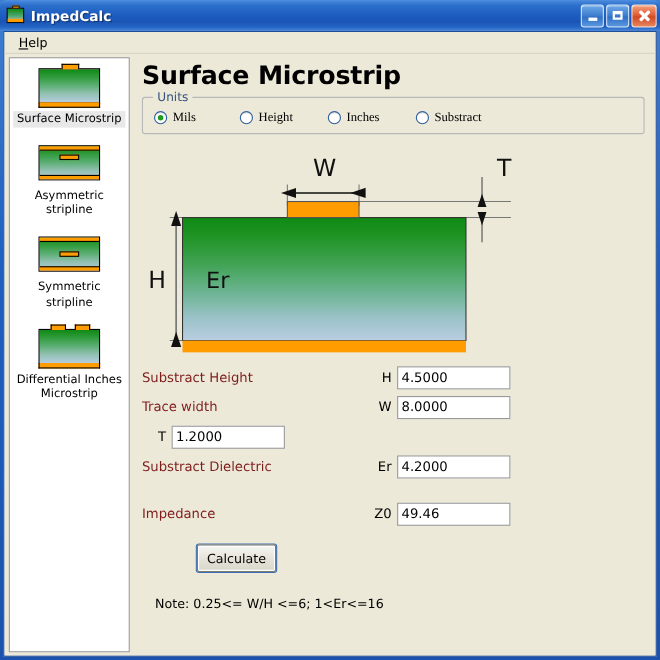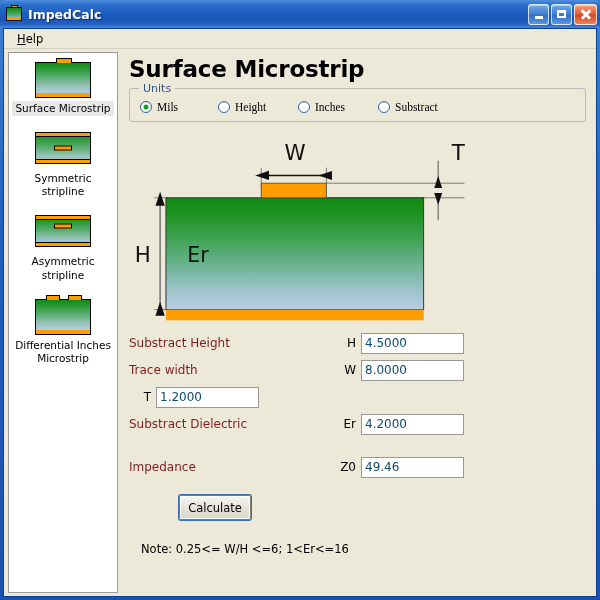--- a/index.html
+++ b/index.html
@@ -210,21 +210,21 @@
   .fields { margin: 4px 6px 0 6px; }
   .frow {
     display: flex; align-items: center;
     height: 26px; margin-bottom: 1px;
   }
   .fname { font-size: 12px; color: #7f1d1d; width: 205px; }
   .fsym  { font-size: 12px; color: #000; width: 22px; text-align: right; margin-right: 5px; }
   .fval {
     width: 103px; height: 21px;
     background: #fff; border: 1px solid #999;
-    font-size: 12px; color: #0c4a6e;
+    font-size: 12px; color: #000000;
     display: flex; align-items: center;
     padding-left: 3px;
   }
   .spacer { height: 16px; }
 
   .btn-wrap { margin: 14px 6px 0 56px; }
   .calc-btn {
     width: 72px; height: 25px;
     background: linear-gradient(to bottom, #f6f6f3 0%, #e6e4da 50%, #d9d6c9 100%);
     border: 1px solid #7a7a6e;
@@ -285,36 +285,36 @@
               <div class="t-ground-bot"></div>
             </div>
           </div>
           <div class="side-label">Surface Microstrip</div>
         </div>
 
         <div class="side-item">
           <div class="thumb">
             <div class="t-body">
               <div class="t-plane-top"></div>
-              <div class="t-trace-mid"></div>
+              <div class="t-trace-mid asym"></div>
               <div class="t-plane-bot"></div>
             </div>
           </div>
-          <div class="side-label">Symmetric stripline</div>
+          <div class="side-label">Asymmetric stripline</div>
         </div>
 
         <div class="side-item">
           <div class="thumb">
             <div class="t-body">
               <div class="t-plane-top"></div>
-              <div class="t-trace-mid asym"></div>
+              <div class="t-trace-mid"></div>
               <div class="t-plane-bot"></div>
             </div>
           </div>
-          <div class="side-label">Asymmetric stripline</div>
+          <div class="side-label">Symmetric stripline</div>
         </div>
 
         <div class="side-item">
           <div class="thumb">
             <div class="t-body">
               <div class="t-trace-d1"></div>
               <div class="t-trace-d2"></div>
               <div class="t-ground-bot"></div>
             </div>
           </div>

